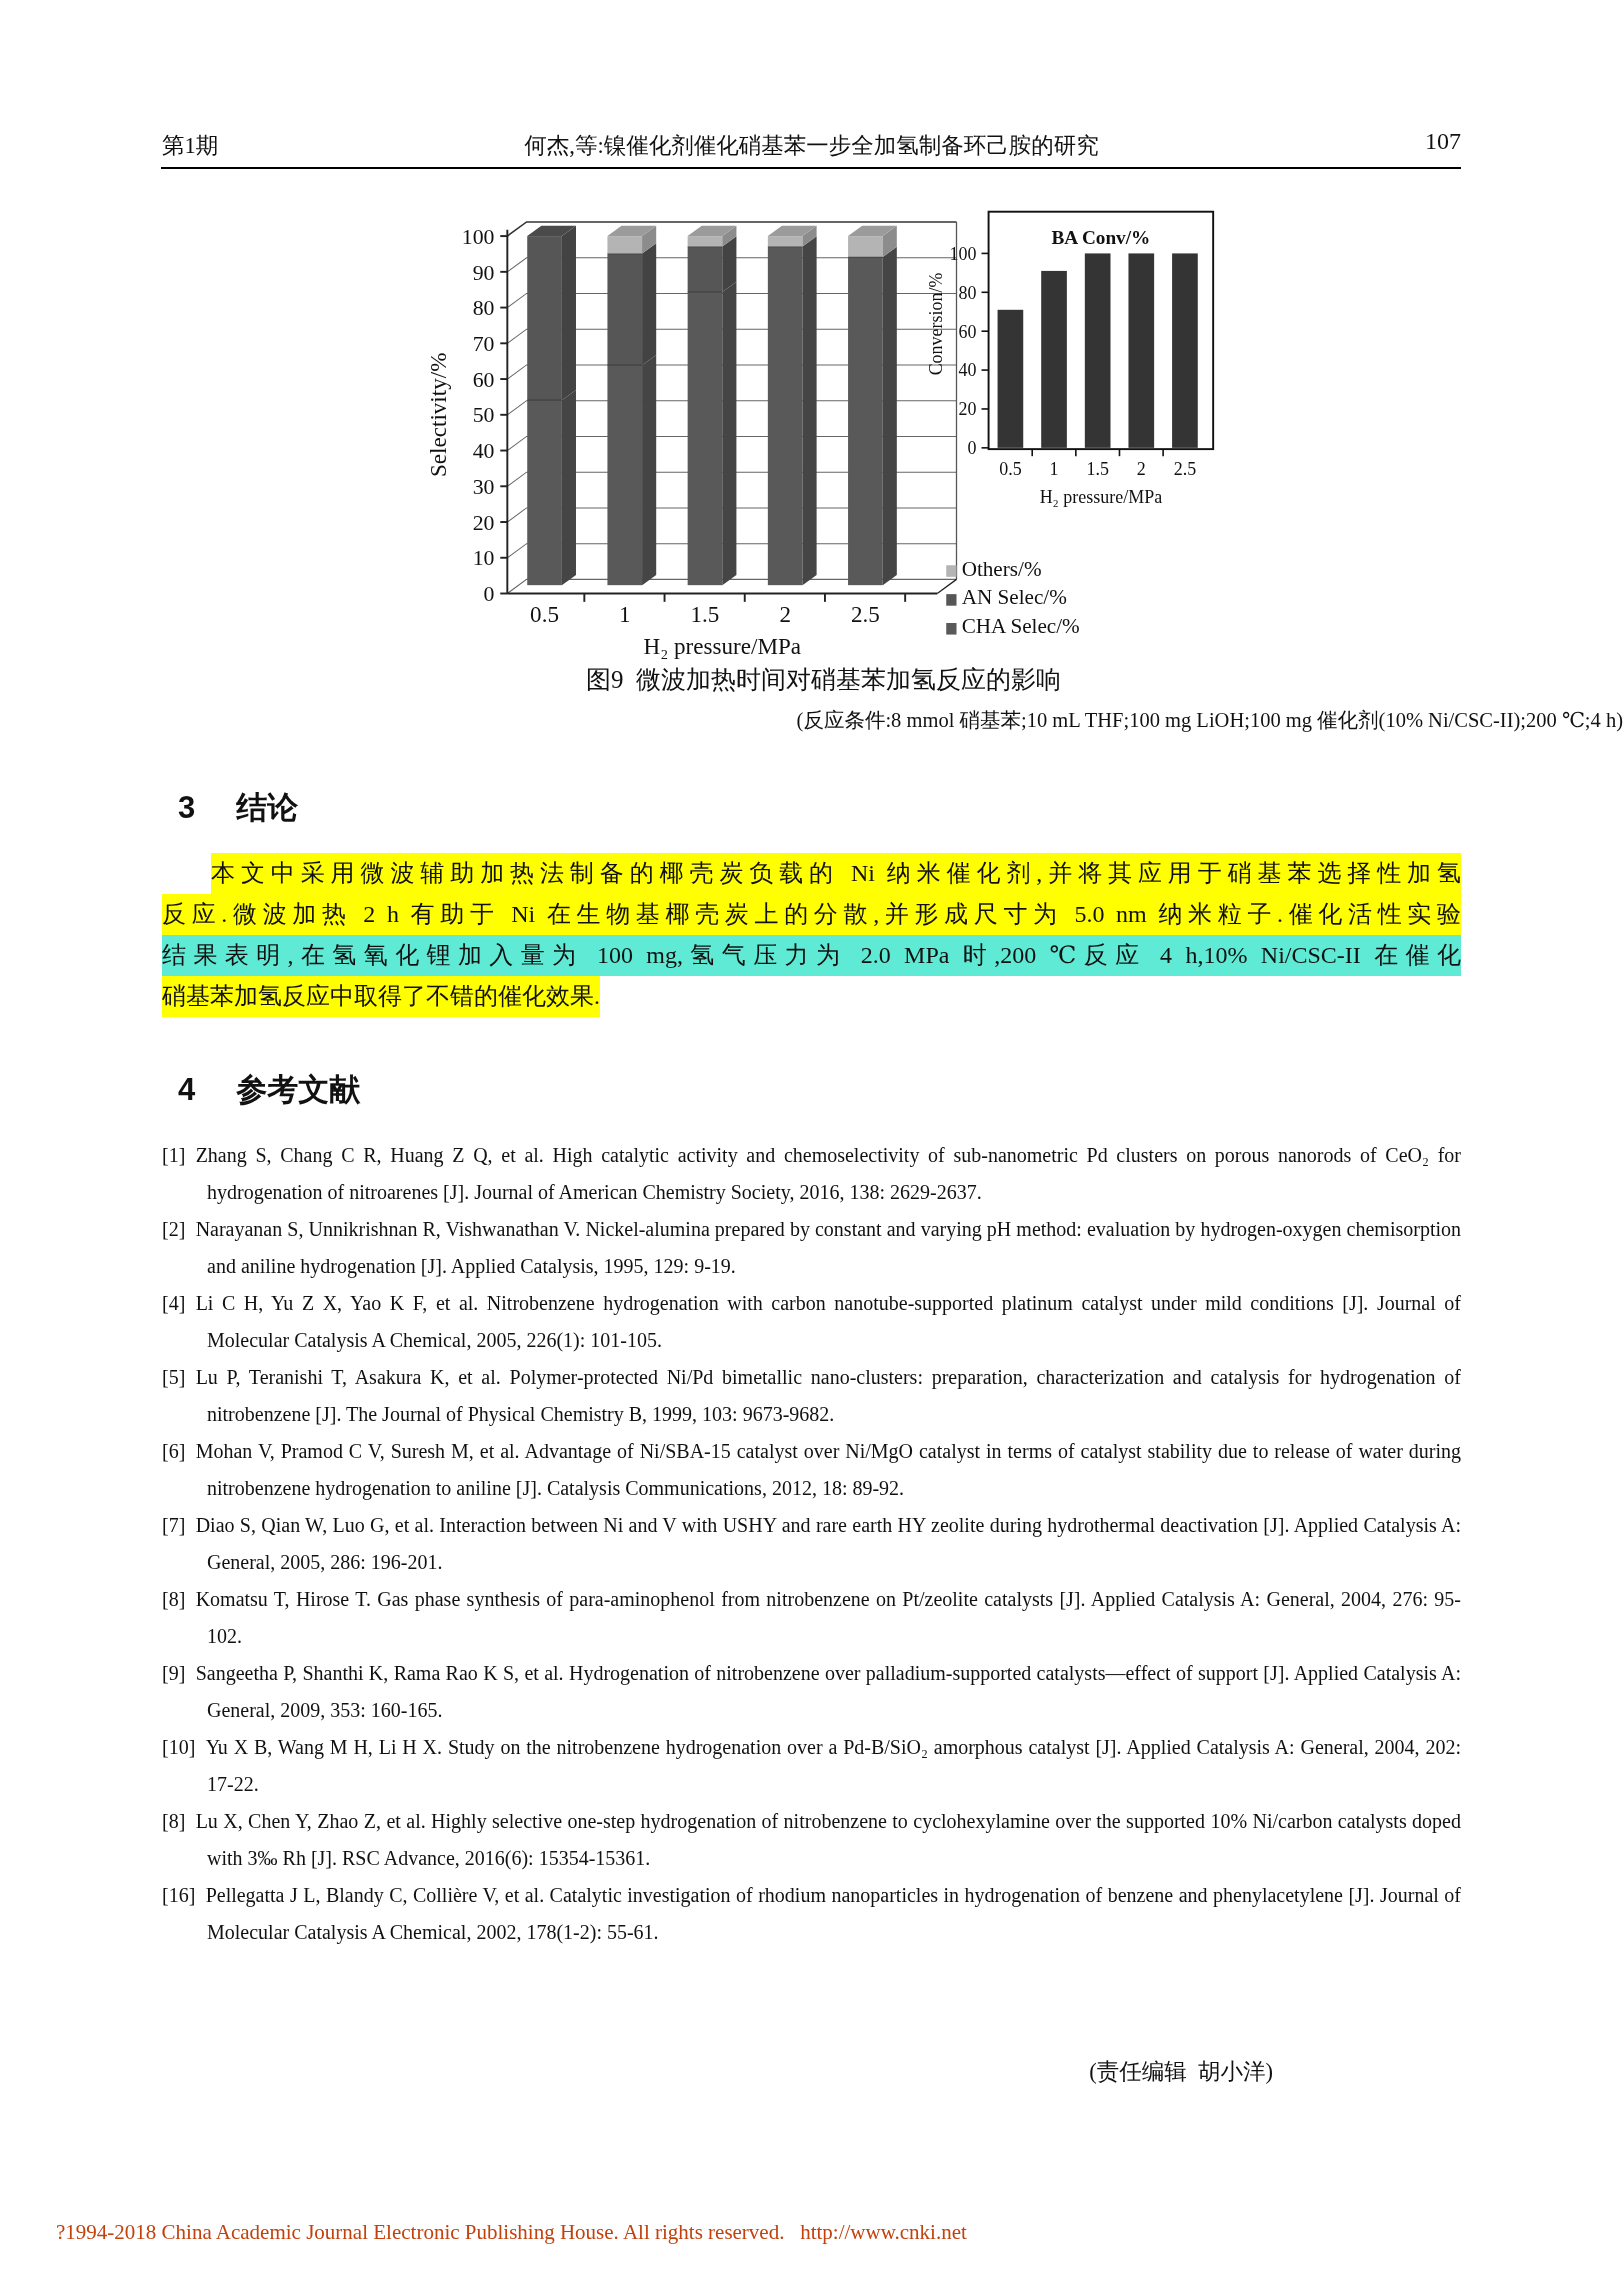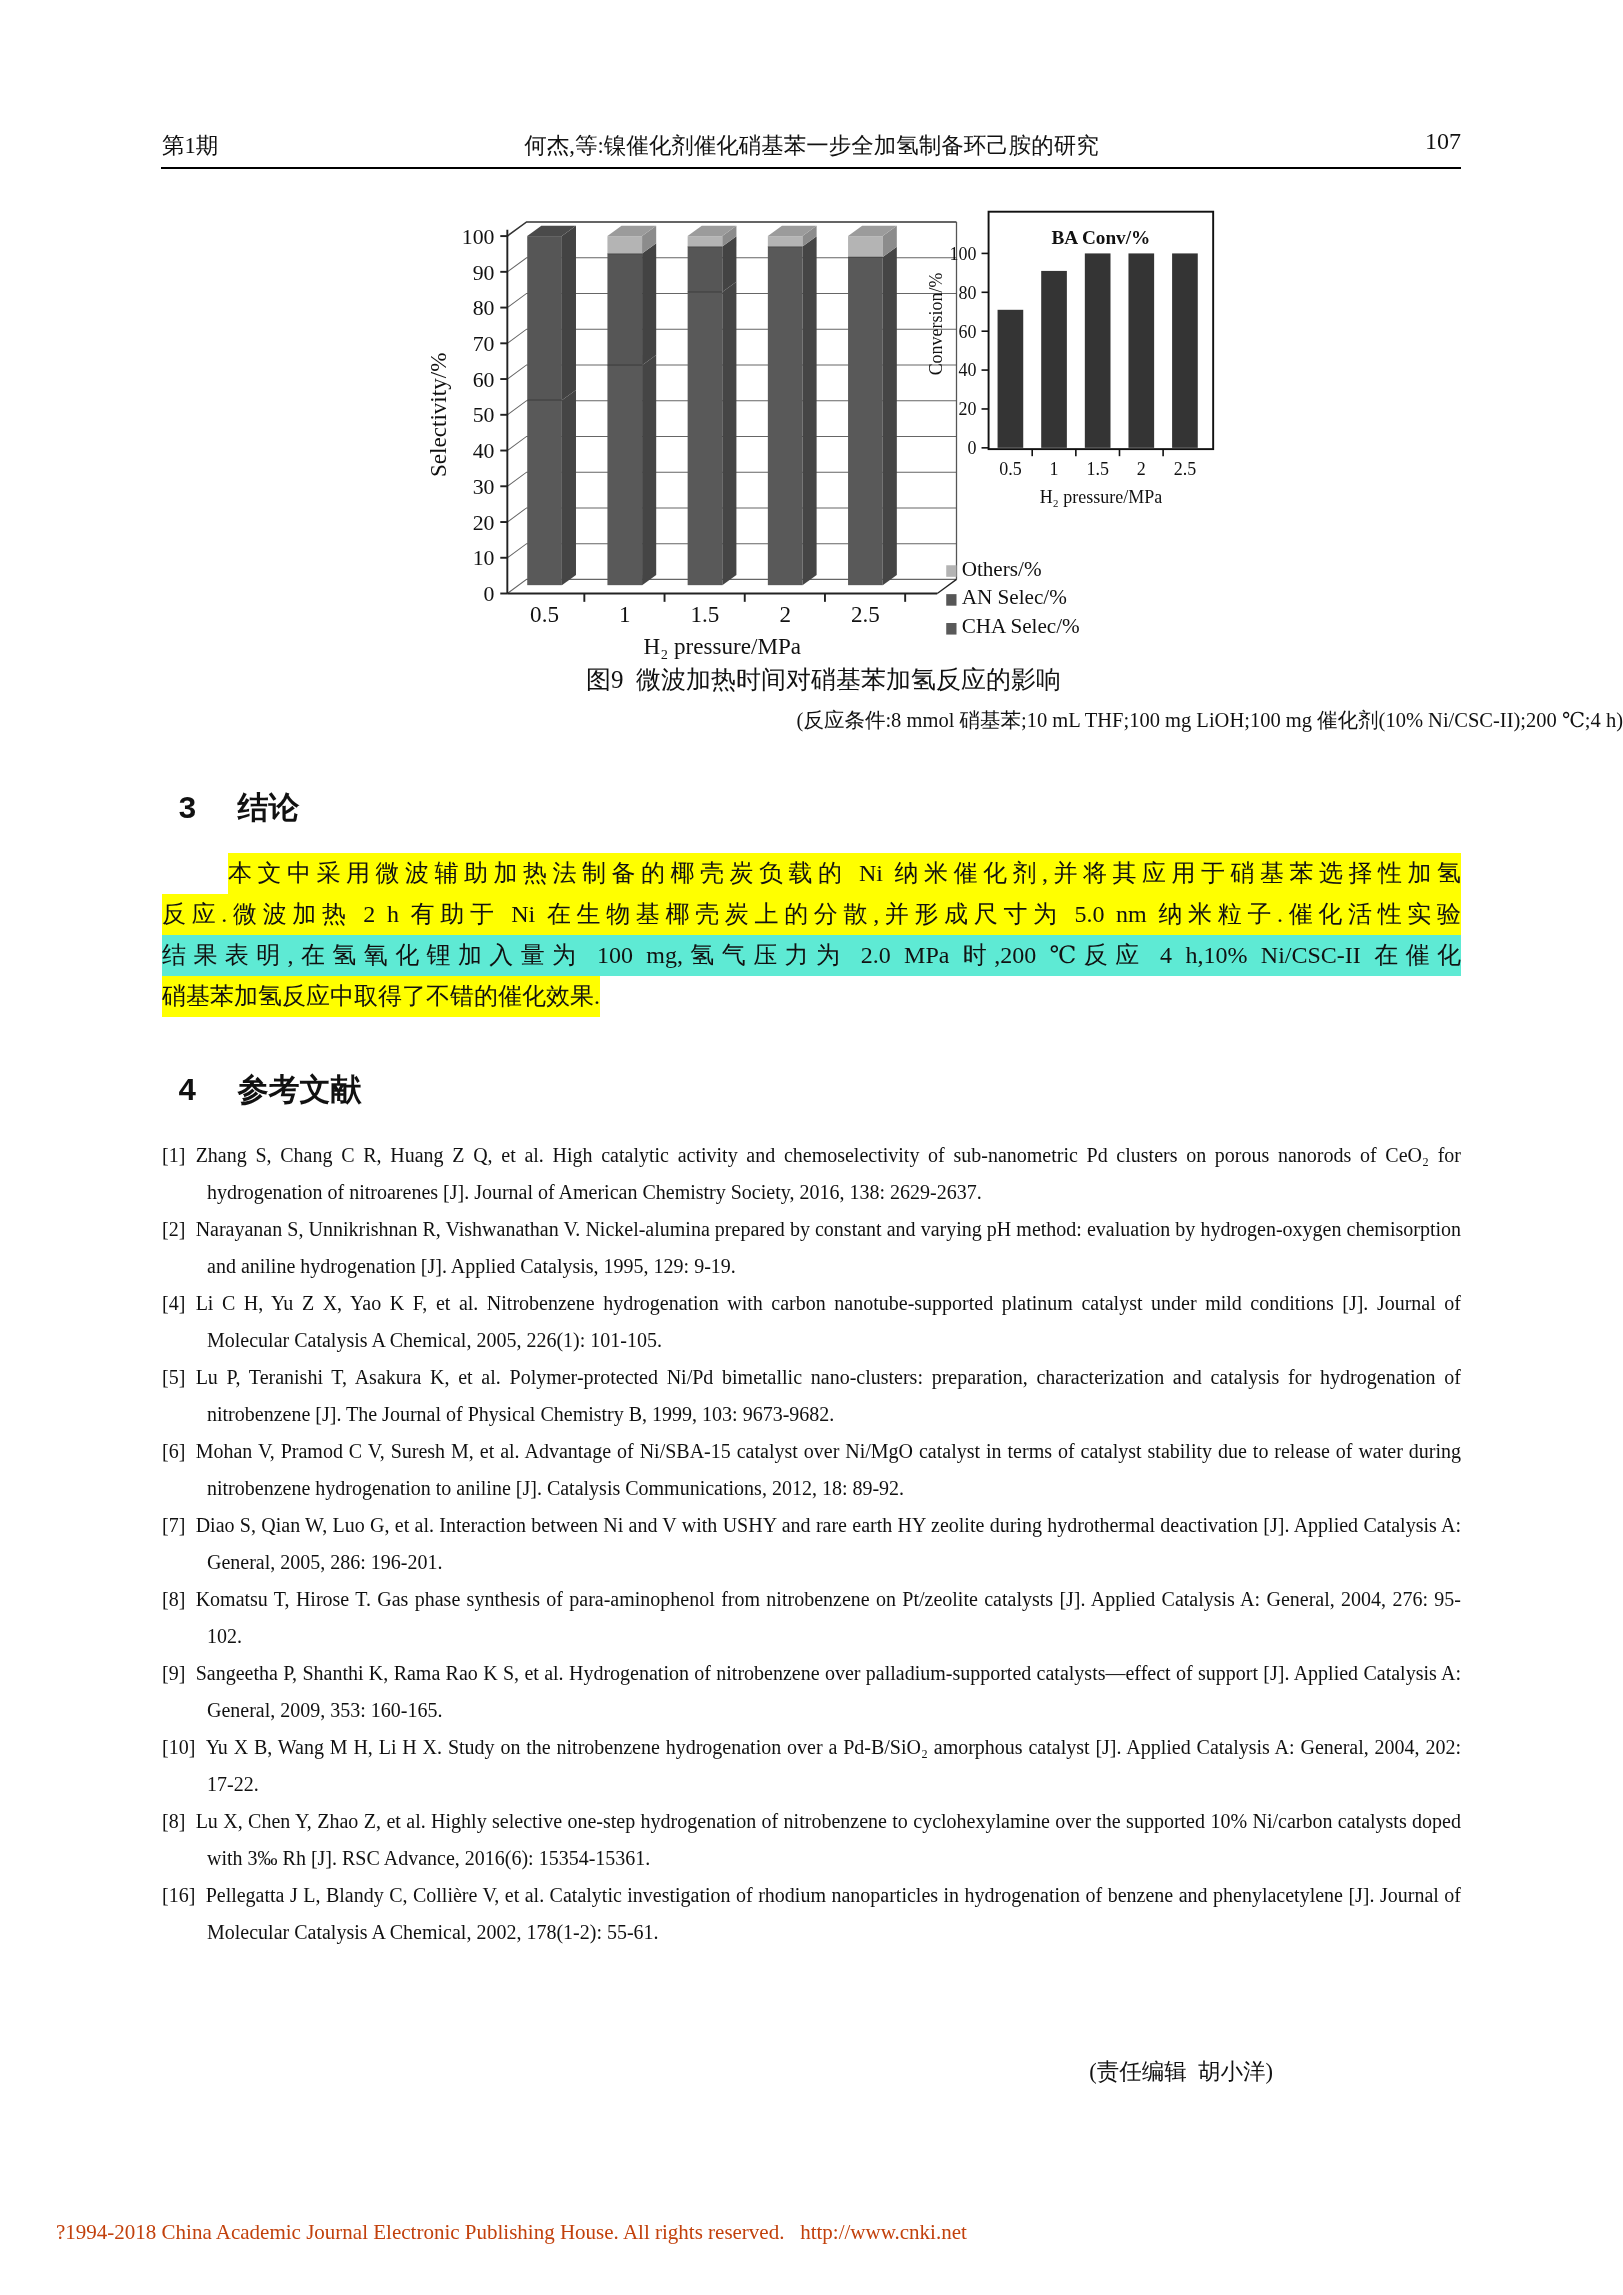--- a/index.html
+++ b/index.html
@@ -13,27 +13,27 @@
   .fig{left:379px;top:186px;width:1001px;height:507px}
   .fig svg{font-family:"Liberation Serif","DejaVu Serif",serif}
   .t34{font-size:34px;fill:#111}
   .t36{font-size:36px;fill:#111}
   .t30b{font-size:30px;font-weight:bold;fill:#111}
   .t28{font-size:28px;fill:#111}
   .t33{font-size:33px;fill:#111}
   .cap1{left:12px;top:663px;width:100%;text-align:center;font-size:25px;white-space:pre}
   .cap2{left:0;top:706px;width:100%;text-align:right;font-size:20.5px}
   .sec-head{font-size:31px;font-weight:bold;
-            font-family:Liberation Mono, monospace}
+            font-family:Liberation Sans, sans-serif}
   .h3{left:178px;top:787px}
   .h4{left:178px;top:1069px}
   .sec-num{display:inline-block;margin-right:41px}
   .conc{left:162px;top:853px;width:1299px;font-size:24px;line-height:41px}
   .hl-block{display:block;text-align:justify;text-align-last:justify}
-  .hl-indent{margin-left:66px}
+  .hl-indent{margin-left:49px}
   .hl-inline{display:inline-block}
   .refs{left:162px;top:1137px;width:1299px;font-size:20px;line-height:37px;text-align:justify}
   .ref{text-indent:-45px;padding-left:45px}
   .ref-label{margin-right:10.3px}
   .editor{right:350px;top:2056px;font-size:22.5px;white-space:pre}
   .footer{left:56px;top:2220px;font-size:21px;color:#c2410c;white-space:pre}
 </style>
 </head>
 <body>
 

